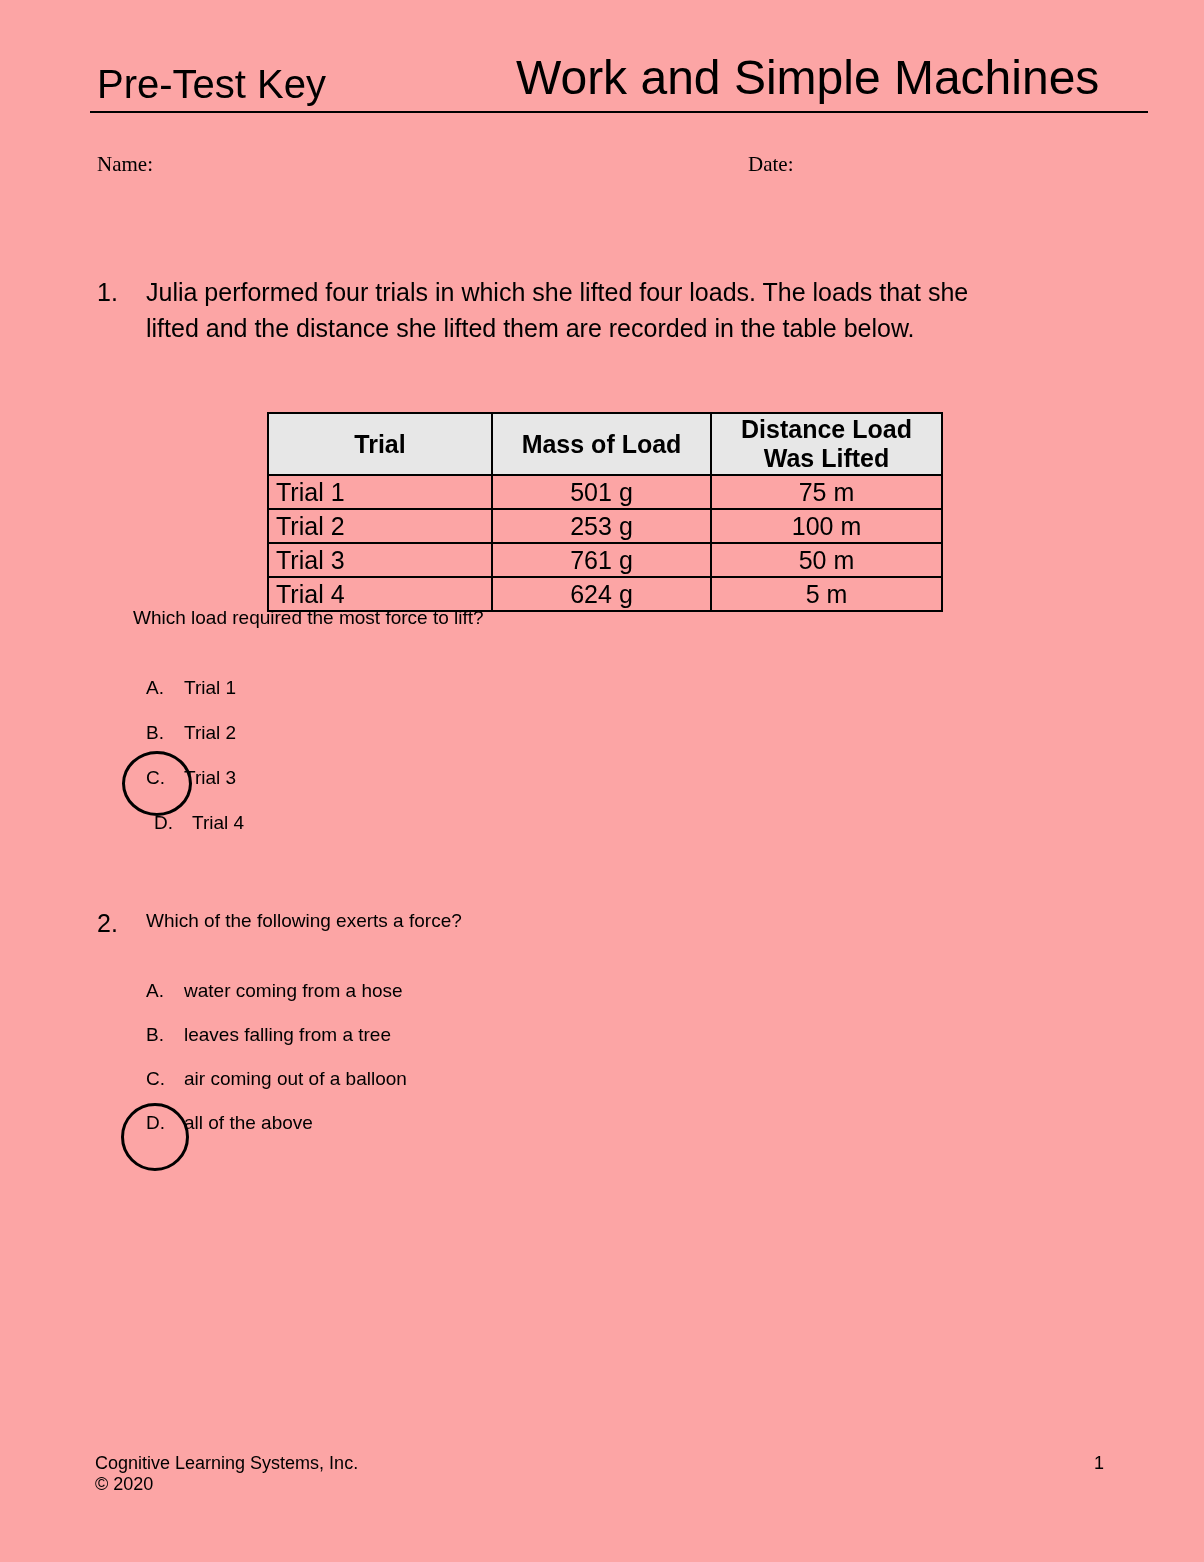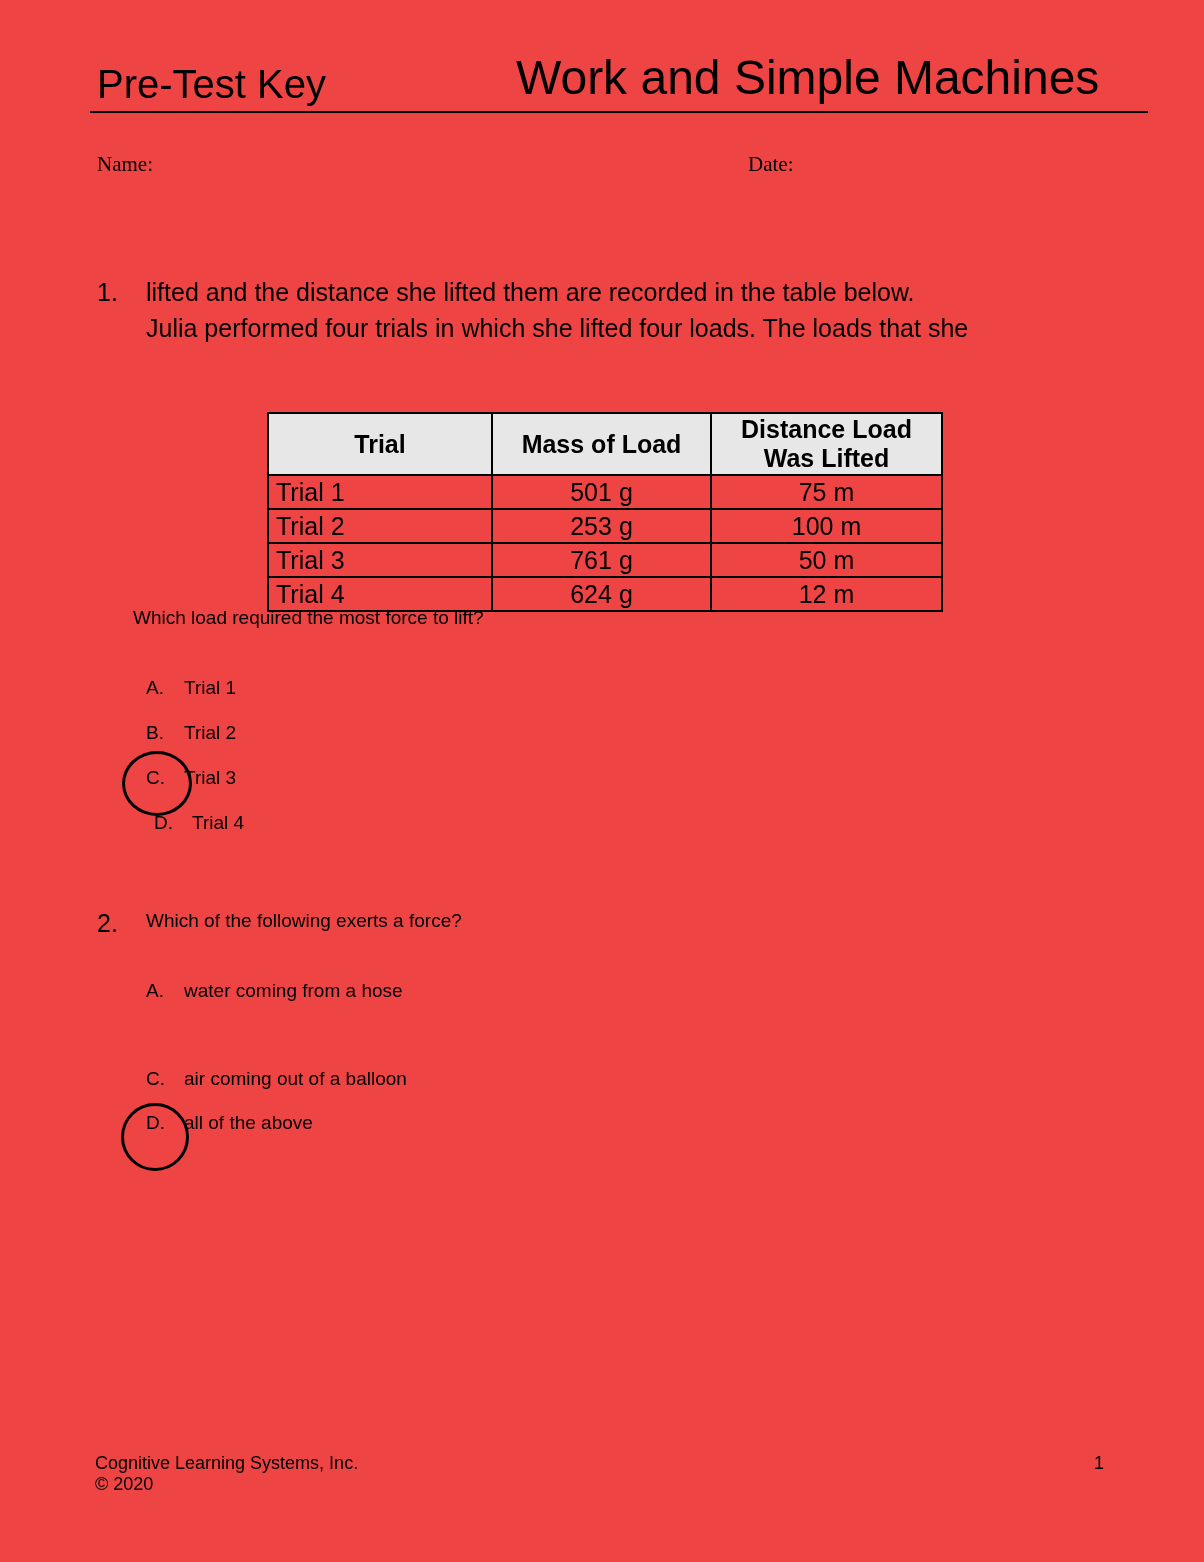--- a/index.html
+++ b/index.html
@@ -1,19 +1,19 @@
 <!DOCTYPE html>
 <html style="--header-bg: #e7e7e7;"><head>
 <meta charset="utf-8">
 <style>
   html,body { margin:0; padding:0; background:#ffffff; }
   .page {
     position:relative;
     width:1204px; height:1562px;
-    background:#ef4444;
+    background:#fca5a5;
     color:#000000;
     font-family:"Liberation Sans", sans-serif;
     overflow:hidden;
   }
   .abs { position:absolute; }
   .nw  { white-space:nowrap; }
 
   .header-left  { font-size:40px; line-height:1; }
   .header-title { font-size:48px; line-height:1; }
   .header-rule  { height:2px; background:#000; }
@@ -57,22 +57,22 @@
 
   <div class="abs nw header-left" style="left:97px; top:64px;">Pre-Test Key</div>
   <div class="abs nw header-title" style="left:516px; top:54px;">Work and Simple Machines</div>
   <div class="abs header-rule" style="left:90px; top:111px; width:1058px;"></div>
 
   <div class="abs nw field-label" style="left:97px; top:154px;">Name:</div>
   <div class="abs nw field-label" style="left:708px; top:154px;margin-left:40px;">Date:</div>
 
   <div class="abs nw qnum" style="left:97px; top:274px;">1.</div>
   <div class="abs qtext" style="left:146px; top:274px;">
+    <div class="nw">Julia performed four trials in which she lifted four loads. The loads that she</div>
     <div class="nw">lifted and the distance she lifted them are recorded in the table below.</div>
-    <div class="nw">Julia performed four trials in which she lifted four loads. The loads that she</div>
   </div>
 
   <table class="trial-table abs" style="left:267px; top:378px;">
     <colgroup>
       <col style="width:224px">
         <col style="width:219px">
         <col style="width:231px">
     </colgroup>
     <thead>
       <tr>
@@ -93,21 +93,21 @@
         <td class="cell-center">100 m</td>
       </tr>
       <tr>
         <td class="cell-left">Trial 3</td>
         <td class="cell-center">761 g</td>
         <td class="cell-center">50 m</td>
       </tr>
       <tr>
         <td class="cell-left">Trial 4</td>
         <td class="cell-center">624 g</td>
-        <td class="cell-center">12 m</td>
+        <td class="cell-center">5 m</td>
       </tr>
     </tbody>
   </table>
 
   <div class="abs nw subq" style="left:133px; top:608px;">Which load required the most force to lift?</div>
 
   <div class="abs opt" style="left:146px; top:678px;">
     <span class="opt-label">A.</span><span>Trial 1</span>
   </div>
   <div class="abs opt" style="left:146px; top:723px;">
@@ -121,20 +121,23 @@
   </div>
 
   <div class="abs answer-circle" style="left:122px; top:751px; width:64px; height:59px;"></div>
 
   <div class="abs nw qnum" style="left:97px; top:911px; line-height:1;">2.</div>
   <div class="abs nw subq" style="left:146px; top:911px;">Which of the following exerts a force?</div>
 
   <div class="abs opt" style="left:146px; top:981px;">
     <span class="opt-label">A.</span><span>water coming from a hose</span>
   </div>
+  <div class="abs opt" style="left:146px; top:1025px;">
+    <span class="opt-label">B.</span><span>leaves falling from a tree</span>
+  </div>
   <div class="abs opt" style="left:146px; top:1069px;">
     <span class="opt-label">C.</span><span>air coming out of a balloon</span>
   </div>
   <div class="abs opt" style="left:146px; top:1113px;">
     <span class="opt-label">D.</span><span>all of the above</span>
   </div>
 
   <div class="abs answer-circle" style="left:121px; top:1103px; width:62px; height:62px;"></div>
 
   <div class="abs nw footer-text" style="left:95px; top:1454px;">Cognitive Learning Systems, Inc.</div>

